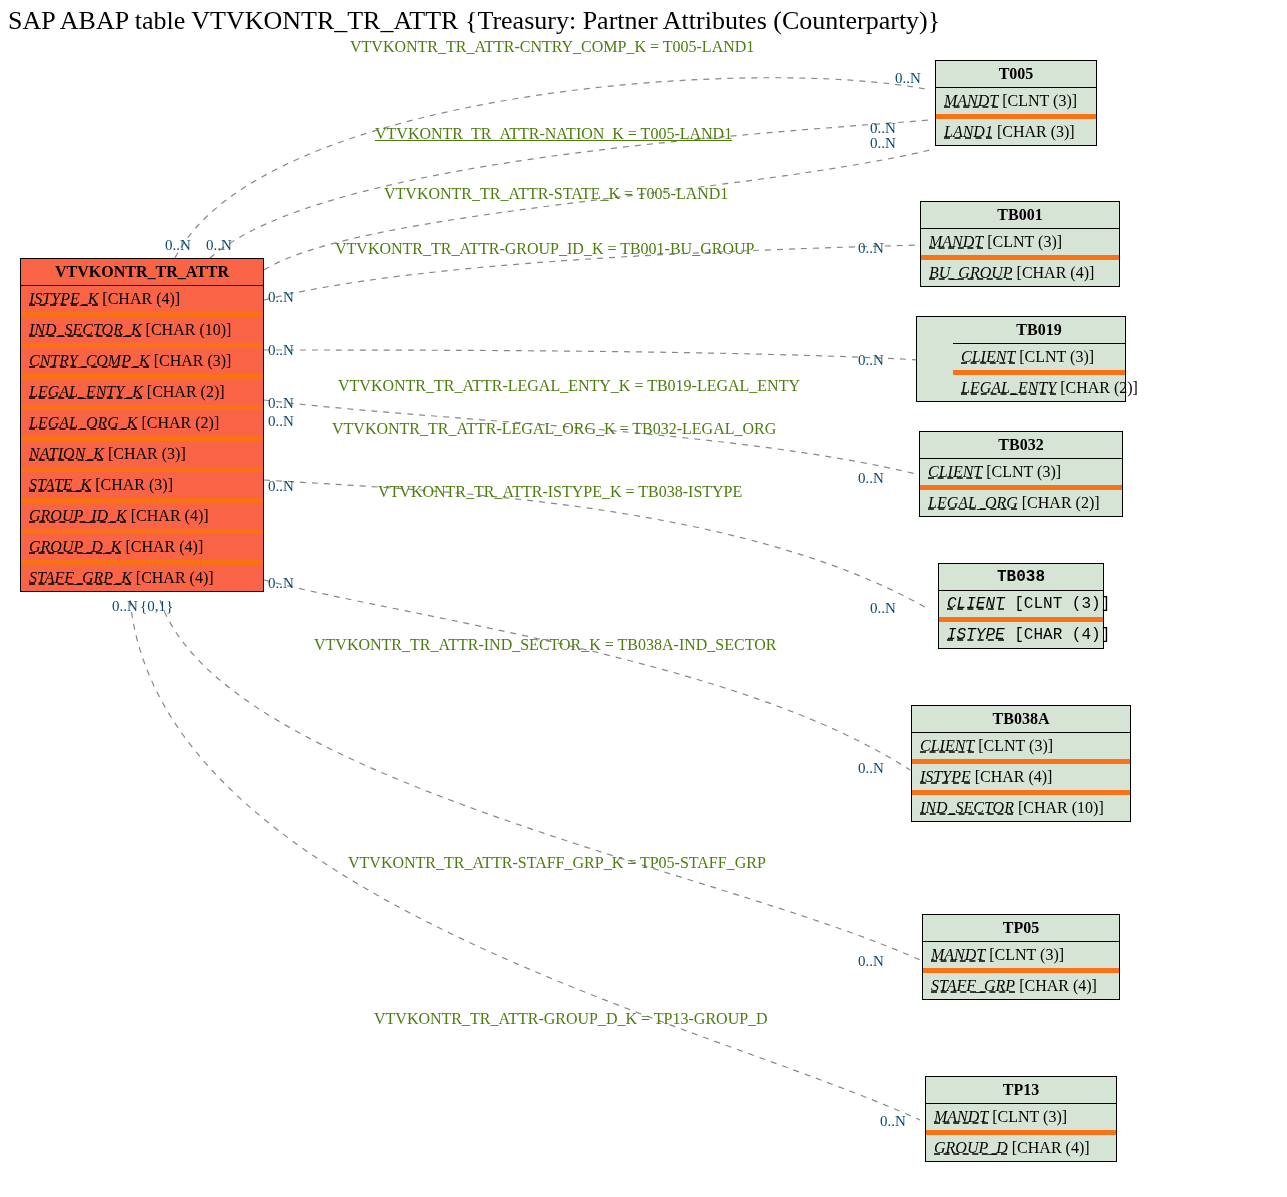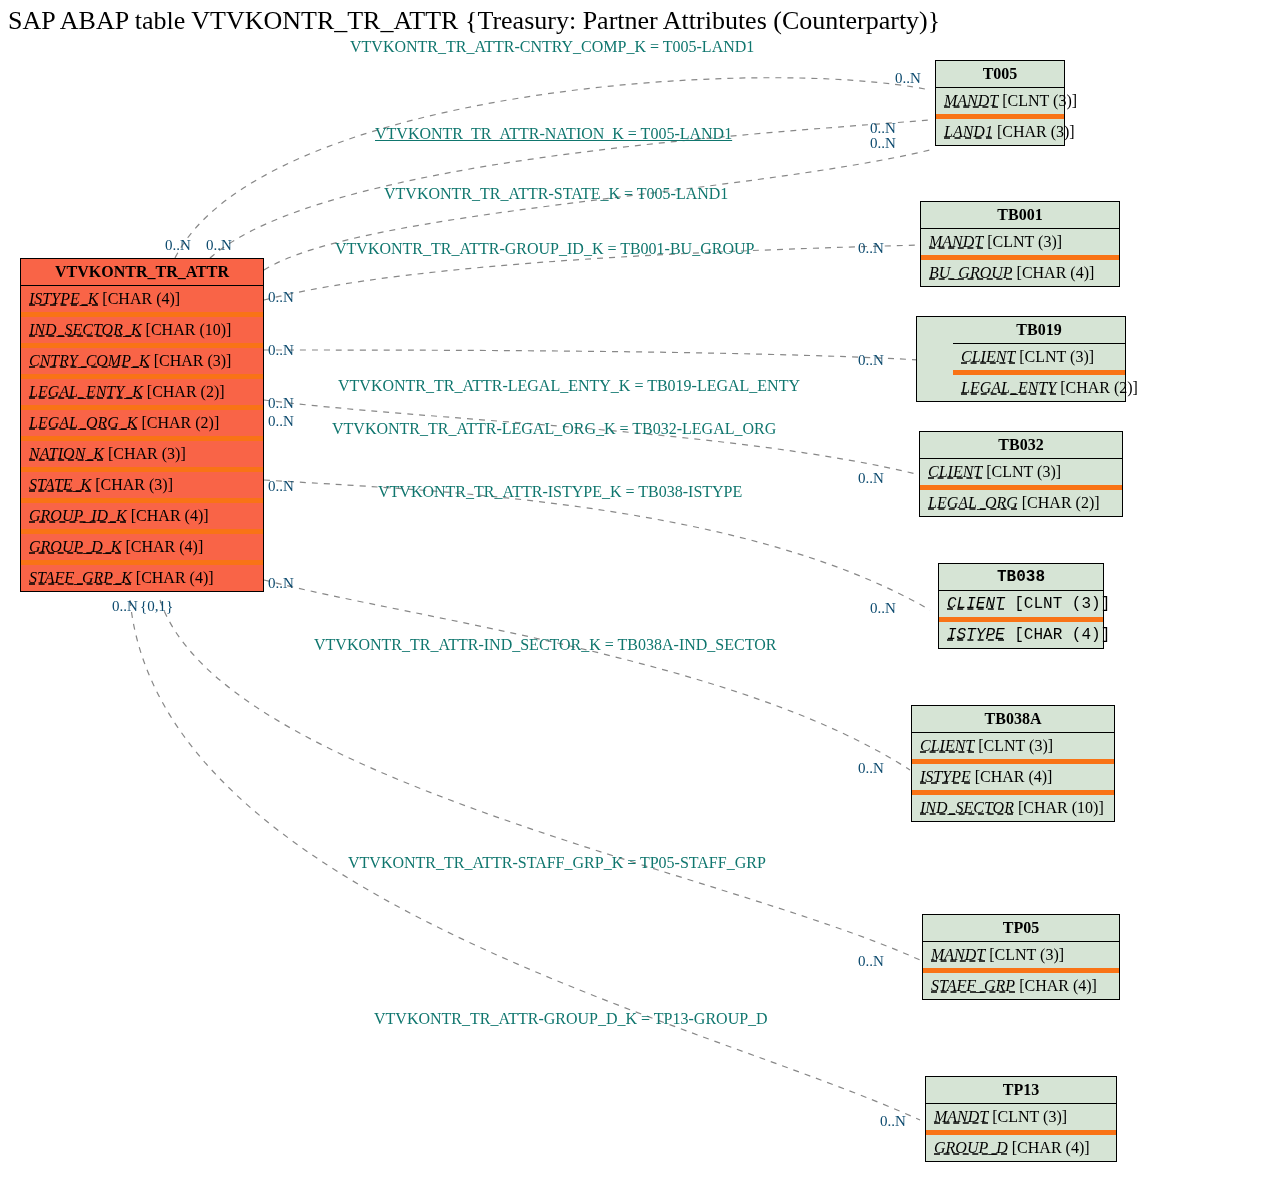--- a/index.html
+++ b/index.html
@@ -42,21 +42,21 @@
     text-decoration: underline dashed;
   }
   .fk-type {
     font-style: normal;
   }
   .main-entity { background: #f96447; }
   .ref-entity { background: #d6e4d5; }
   .rel-label {
     position: absolute;
     font-size: 16px;
-    color: #0f766e;
+    color: #4d7c0f;
     white-space: nowrap;
   }
   .card-label {
     position: absolute;
     font-size: 15px;
     color: #0c4a6e;
     white-space: nowrap;
   }
   svg.connectors {
     position: absolute;
@@ -105,21 +105,21 @@
   <div class="entity-row"><span class="fk-name">CNTRY_COMP_K</span> <span class="fk-type">[CHAR (3)]</span></div>
   <div class="entity-row"><span class="fk-name">LEGAL_ENTY_K</span> <span class="fk-type">[CHAR (2)]</span></div>
   <div class="entity-row"><span class="fk-name">LEGAL_ORG_K</span> <span class="fk-type">[CHAR (2)]</span></div>
   <div class="entity-row"><span class="fk-name">NATION_K</span> <span class="fk-type">[CHAR (3)]</span></div>
   <div class="entity-row"><span class="fk-name">STATE_K</span> <span class="fk-type">[CHAR (3)]</span></div>
   <div class="entity-row"><span class="fk-name">GROUP_ID_K</span> <span class="fk-type">[CHAR (4)]</span></div>
   <div class="entity-row"><span class="fk-name">GROUP_D_K</span> <span class="fk-type">[CHAR (4)]</span></div>
   <div class="entity-row"><span class="fk-name">STAFF_GRP_K</span> <span class="fk-type">[CHAR (4)]</span></div>
 </div>
 
-<div class="entity ref-entity" style="left:935px; top:60px; width:130px;">
+<div class="entity ref-entity" style="left:935px; top:60px; width:162px;">
   <div class="entity-header">T005</div>
   <div class="entity-row"><span class="fk-name">MANDT</span> <span class="fk-type">[CLNT (3)]</span></div>
   <div class="entity-row"><span class="fk-name">LAND1</span> <span class="fk-type">[CHAR (3)]</span></div>
 </div>
 
 <div class="entity ref-entity" style="left:920px; top:201px; width:200px;">
   <div class="entity-header">TB001</div>
   <div class="entity-row"><span class="fk-name">MANDT</span> <span class="fk-type">[CLNT (3)]</span></div>
   <div class="entity-row"><span class="fk-name">BU_GROUP</span> <span class="fk-type">[CHAR (4)]</span></div>
 </div>
@@ -135,21 +135,21 @@
   <div class="entity-row"><span class="fk-name">CLIENT</span> <span class="fk-type">[CLNT (3)]</span></div>
   <div class="entity-row"><span class="fk-name">LEGAL_ORG</span> <span class="fk-type">[CHAR (2)]</span></div>
 </div>
 
 <div class="entity ref-entity" style="left:938px; top:563px; width:166px;font-family:Liberation Mono, monospace;">
   <div class="entity-header">TB038</div>
   <div class="entity-row"><span class="fk-name">CLIENT</span> <span class="fk-type">[CLNT (3)]</span></div>
   <div class="entity-row"><span class="fk-name">ISTYPE</span> <span class="fk-type">[CHAR (4)]</span></div>
 </div>
 
-<div class="entity ref-entity" style="left:911px; top:705px; width:204px;">
+<div class="entity ref-entity" style="left:911px; top:705px; width:220px;">
   <div class="entity-header">TB038A</div>
   <div class="entity-row"><span class="fk-name">CLIENT</span> <span class="fk-type">[CLNT (3)]</span></div>
   <div class="entity-row"><span class="fk-name">ISTYPE</span> <span class="fk-type">[CHAR (4)]</span></div>
   <div class="entity-row"><span class="fk-name">IND_SECTOR</span> <span class="fk-type">[CHAR (10)]</span></div>
 </div>
 
 <div class="entity ref-entity" style="left:922px; top:914px; width:198px;">
   <div class="entity-header">TP05</div>
   <div class="entity-row"><span class="fk-name">MANDT</span> <span class="fk-type">[CLNT (3)]</span></div>
   <div class="entity-row"><span class="fk-name">STAFF_GRP</span> <span class="fk-type">[CHAR (4)]</span></div>

